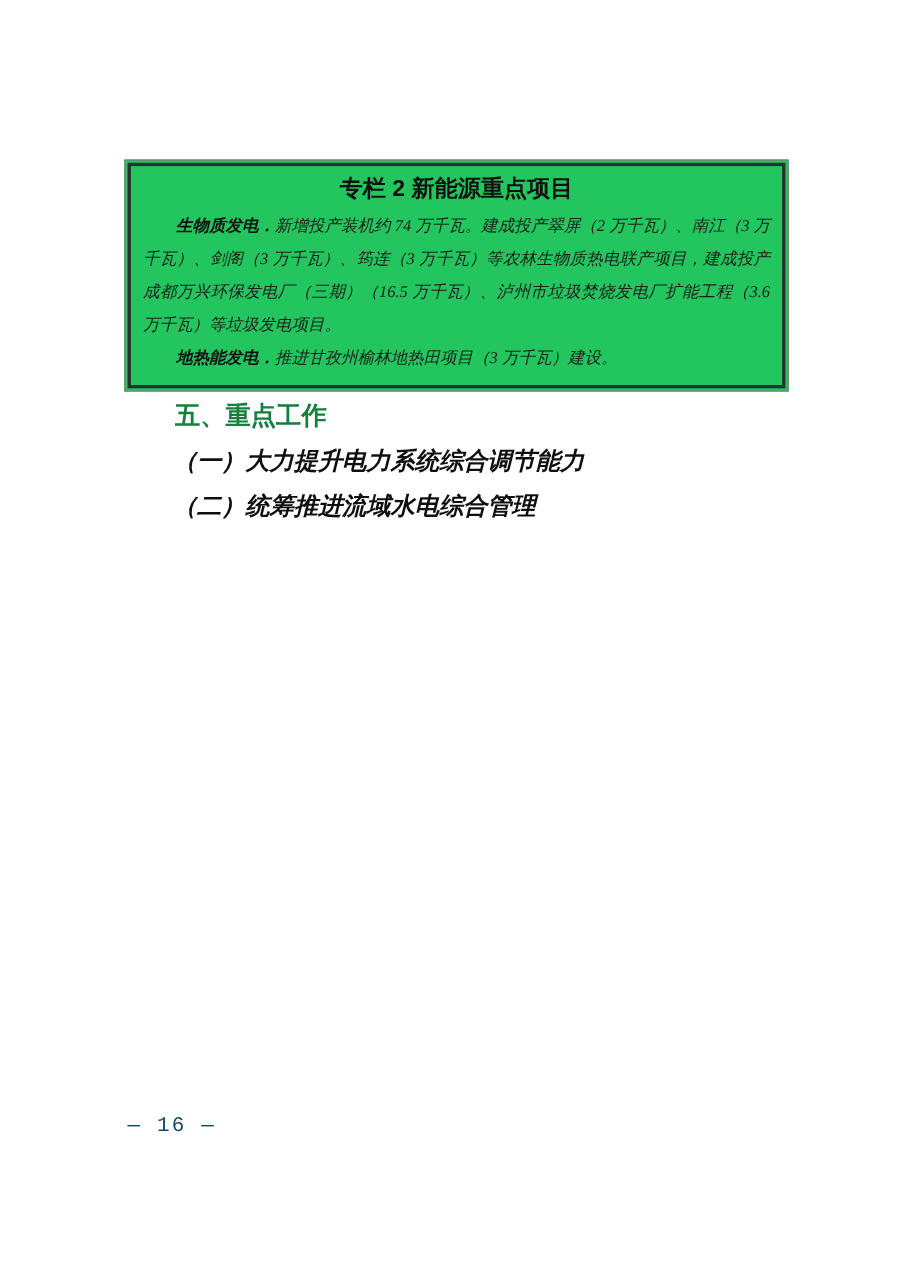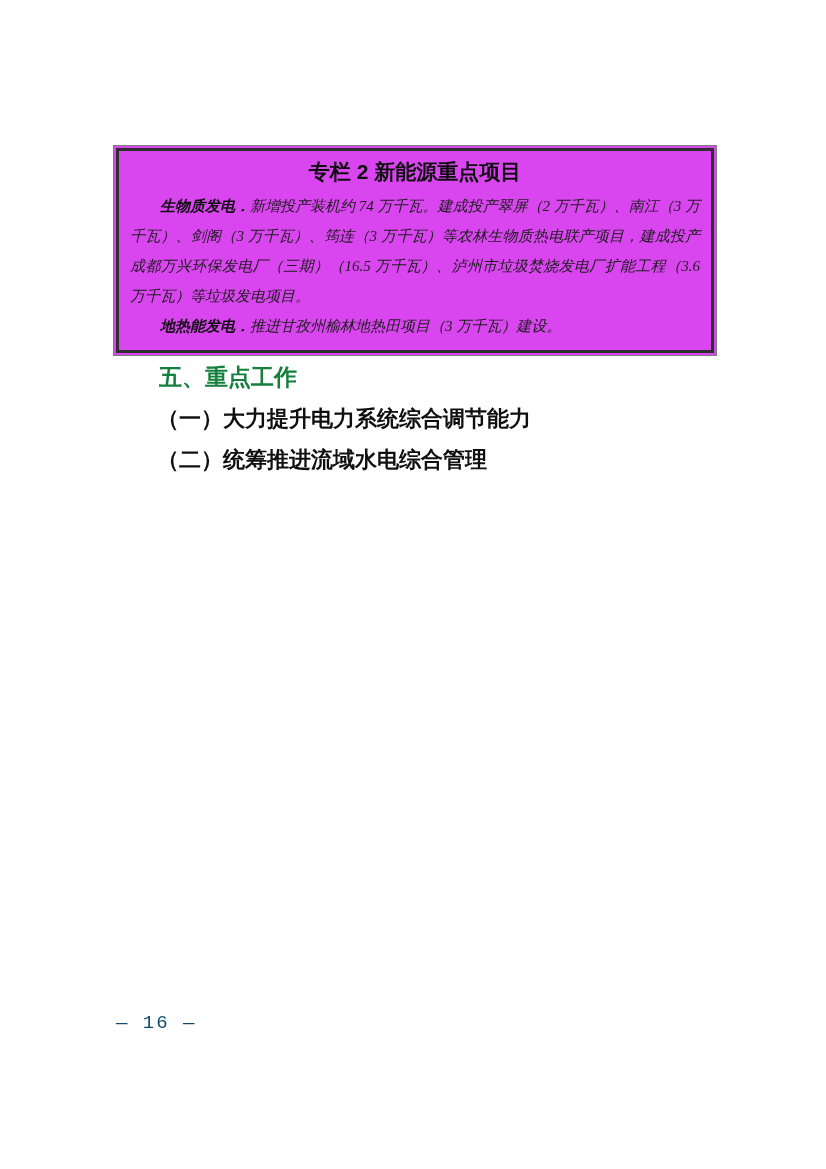--- a/index.html
+++ b/index.html
@@ -19,21 +19,21 @@
 
   
   .callout-box {
     position: absolute;
     left: 113px;
     top: 145px;
     width: 604px;
     box-sizing: border-box;
     border: 1px solid #7d7d7d;
     padding: 2px;
-    background: #d946ef;
+    background: #22c55e;
   }
   .callout-inner {
     border: 3px solid #2e2e2e;
     padding: 3px 11px 9px 11px;
   }
   .box-title {
     margin: 2px 0 3px 0;
     text-align: center;
     font-family: "Liberation Sans", sans-serif;
     font-weight: 700;
@@ -72,20 +72,21 @@
     text-indent: 2em;
     color: #15803d;
   }
   .section-heading {
     margin: 0;
     font-weight: 700;
     font-size: 22px;
     line-height: 41px;
     text-indent: 2em;
     color: #0f0f0f;
+    font-style: italic;
   }
   .body-para {
     margin: 0;
     font-size: 22px;
     line-height: 39px;
     text-align: justify;
     text-indent: 2em;
     color: #1c1c1c;
   }
 

